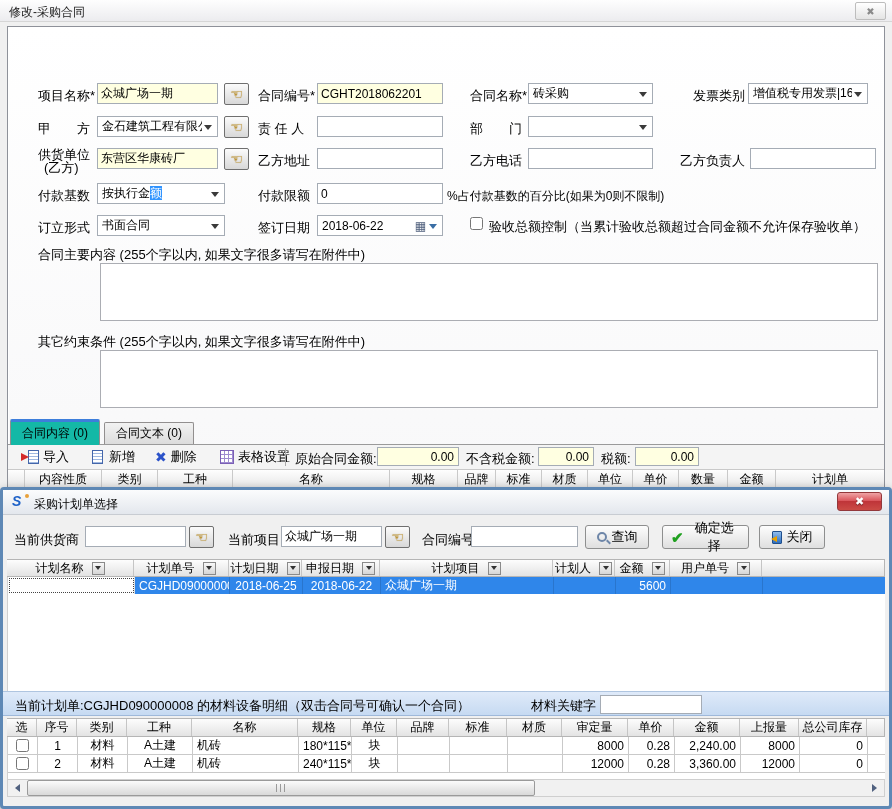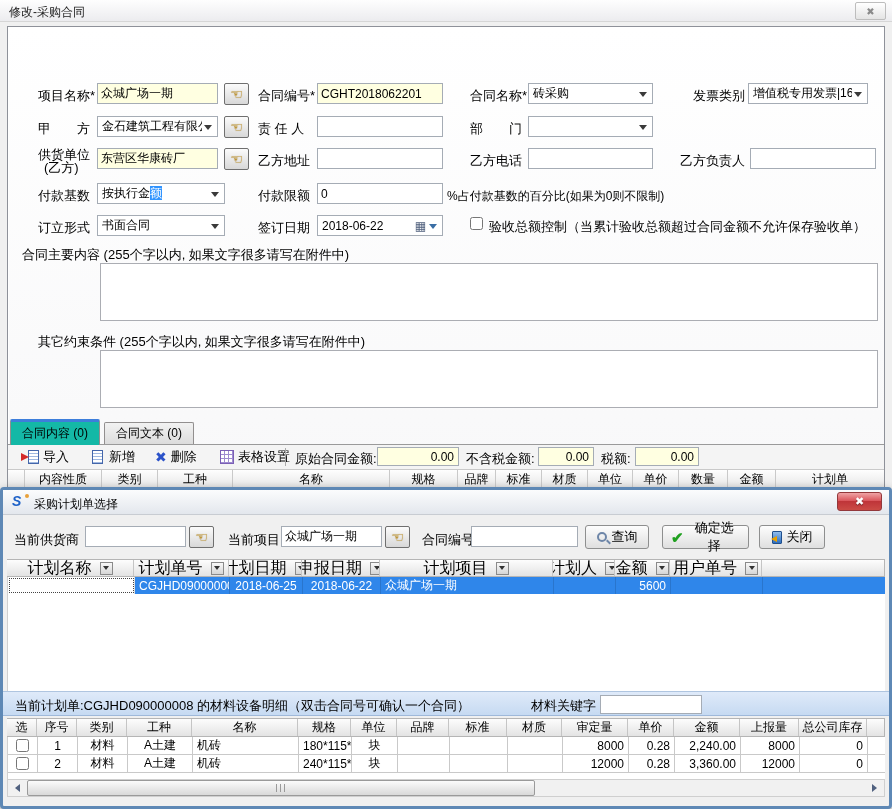--- a/index.html
+++ b/index.html
@@ -96,21 +96,21 @@
   .ok-check { color:#1FA01F; font-size:15px; font-weight:bold; line-height:15px; }
   .door { position:relative; width:10px; height:13px; border:1px solid #1F4E8C; border-radius:1px;
           background:linear-gradient(#8FBCEC,#2F6FBF); flex:none; }
   .door-arrow { position:absolute; left:-5px; top:4px; width:0; height:0; border:3px solid transparent;
                 border-right:6px solid #E8A000; }
 
   
   .gheader { position:absolute; left:4px; top:69px; width:878px; height:18px; display:flex;
              background:linear-gradient(#FDFDFD,#E3E3E3); border:1px solid #B5B5B5; border-left:none; }
   .ghc { position:relative; border-right:1px solid #C5C5C5; display:flex; align-items:center;
-         justify-content:center; gap:8px; font-size:16px; overflow:hidden; white-space:nowrap; }
+         justify-content:center; gap:8px; font-size:12px; overflow:hidden; white-space:nowrap; }
   .fbtn { width:13px; height:13px; border:1px solid #8A8A8A; background:linear-gradient(#F8F8F8,#D6D6D6);
           display:flex; align-items:center; justify-content:center; cursor:pointer; flex:none; }
   .tri { width:0; height:0; border:3px solid transparent; border-top:4px solid #333; margin-top:3px; }
   .gridbody { position:absolute; left:4px; top:87px; width:878px; height:114px; background:#FFF;
               border-left:1px solid #D0D0D0; }
   .grow { display:flex; height:17px; background:#2F86EA; color:#FFF; font-size:12px; cursor:pointer; }
   .gcell { border-right:1px solid rgba(0,0,0,.12); padding:0 4px; display:flex; align-items:center;
            overflow:hidden; white-space:nowrap; }
   .gcell.center { justify-content:center; }
   .gcell.right { justify-content:flex-end; }
@@ -229,21 +229,21 @@
   </div>
   <span class="lbl" style="left:258px;top:219px">签订日期</span>
   <div class="combo" style="left:317px;top:215px;width:126px">
     <span class="cv">2018-06-22</span>
     <span class="cal">▦</span>
     <span class="carrow blue"></span>
   </div>
   <input type="checkbox" class="chk" style="left: 470px; top: 217px;">
   <span class="lbl" style="left:489px;top:218px">验收总额控制（当累计验收总额超过合同金额不允许保存验收单）</span>
 
-  <span class="lbl" style="left:22px;top:246px">合同主要内容 (255个字以内, 如果文字很多请写在附件中)</span>
+  <span class="lbl" style="left:38px;top:246px">合同主要内容 (255个字以内, 如果文字很多请写在附件中)</span>
   <textarea class="big" style="left: 100px; top: 263px; width: 778px; height: 58px;"></textarea>
   <span class="lbl" style="left:38px;top:333px">其它约束条件 (255个字以内, 如果文字很多请写在附件中)</span>
   <textarea class="big" style="left: 100px; top: 350px; width: 778px; height: 58px;"></textarea>
 
   <div class="tab active" style="left:10px">
     <span>合同内容 (0)</span>
   </div>
   <div class="tab" style="left:104px">
     <span>合同文本 (0)</span>
   </div>

